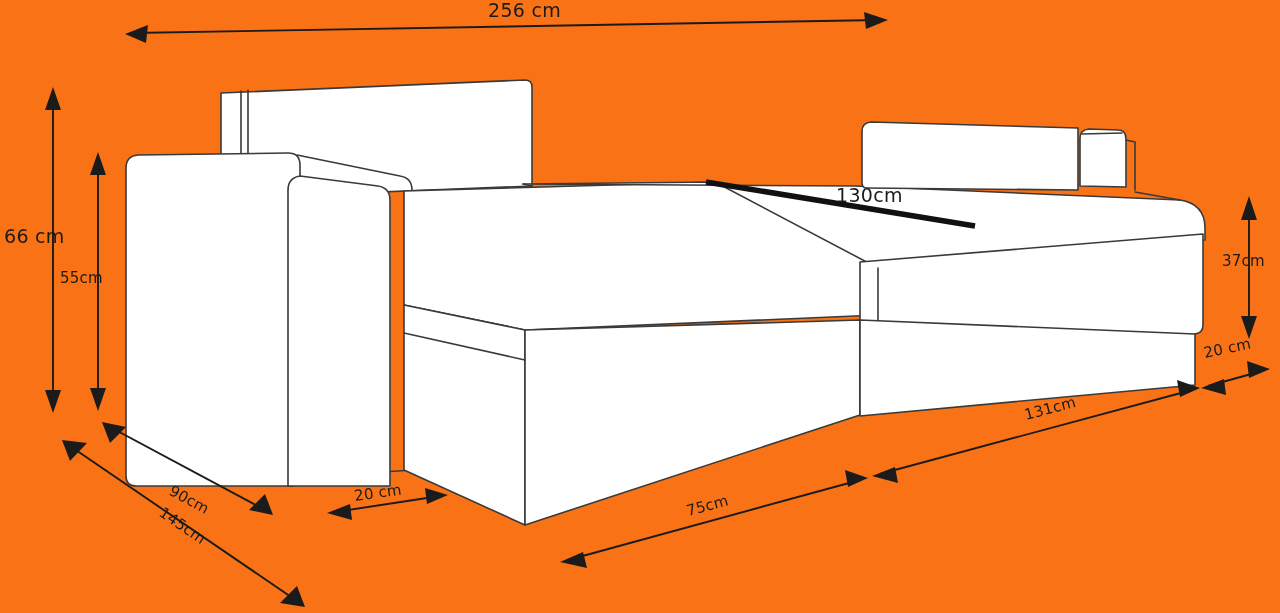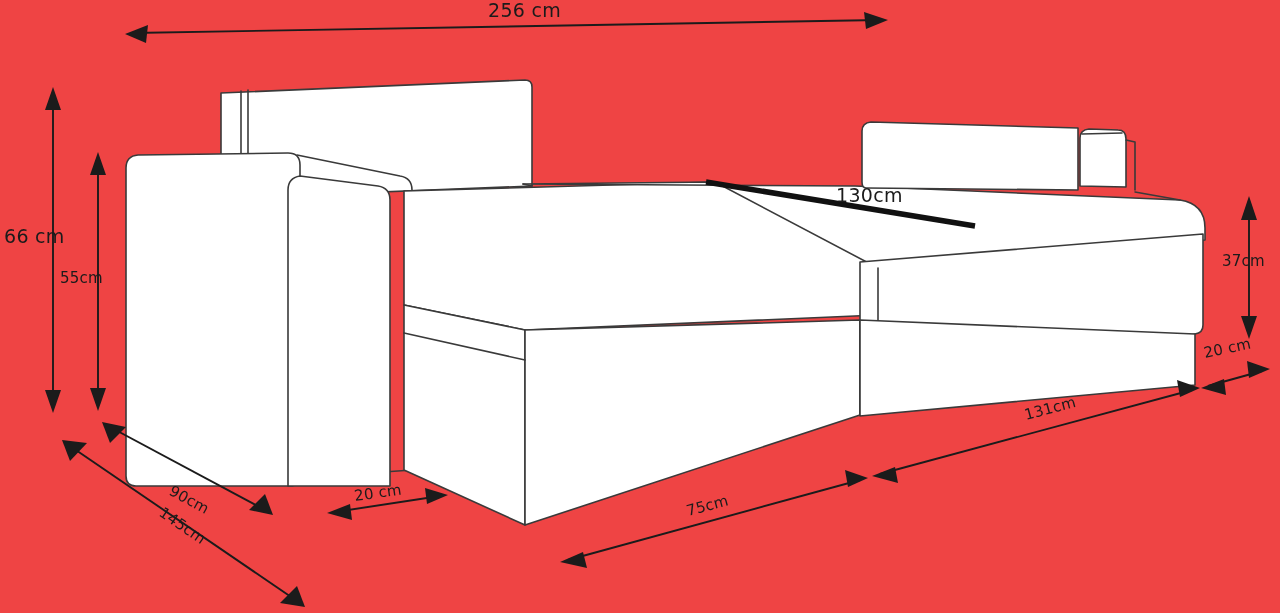--- a/index.html
+++ b/index.html
@@ -10,21 +10,21 @@
   body {
     width: 1280px;
     height: 613px;
     font-family: "DejaVu Sans", "Liberation Sans", sans-serif;
     overflow: hidden;
   }
   #drawing-root {
     position: relative;
     width: 1280px;
     height: 613px;
-    background: #ef4444;
+    background: #f97316;
   }
   svg#sofa-svg {
     display: block;
     width: 1280px;
     height: 613px;
   }
   .product-line {
     fill: none;
     stroke: #3a3a3a;
     stroke-width: 1.6;

